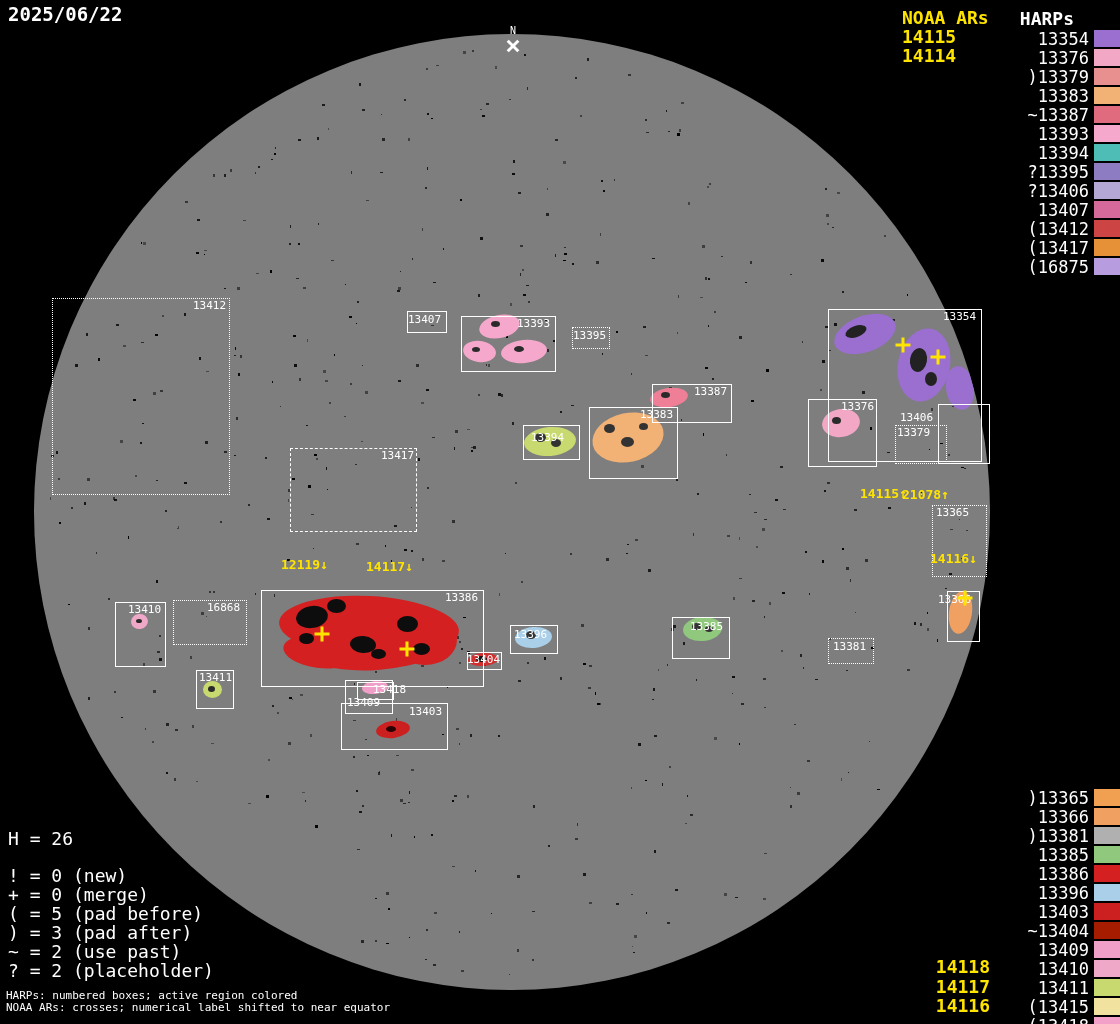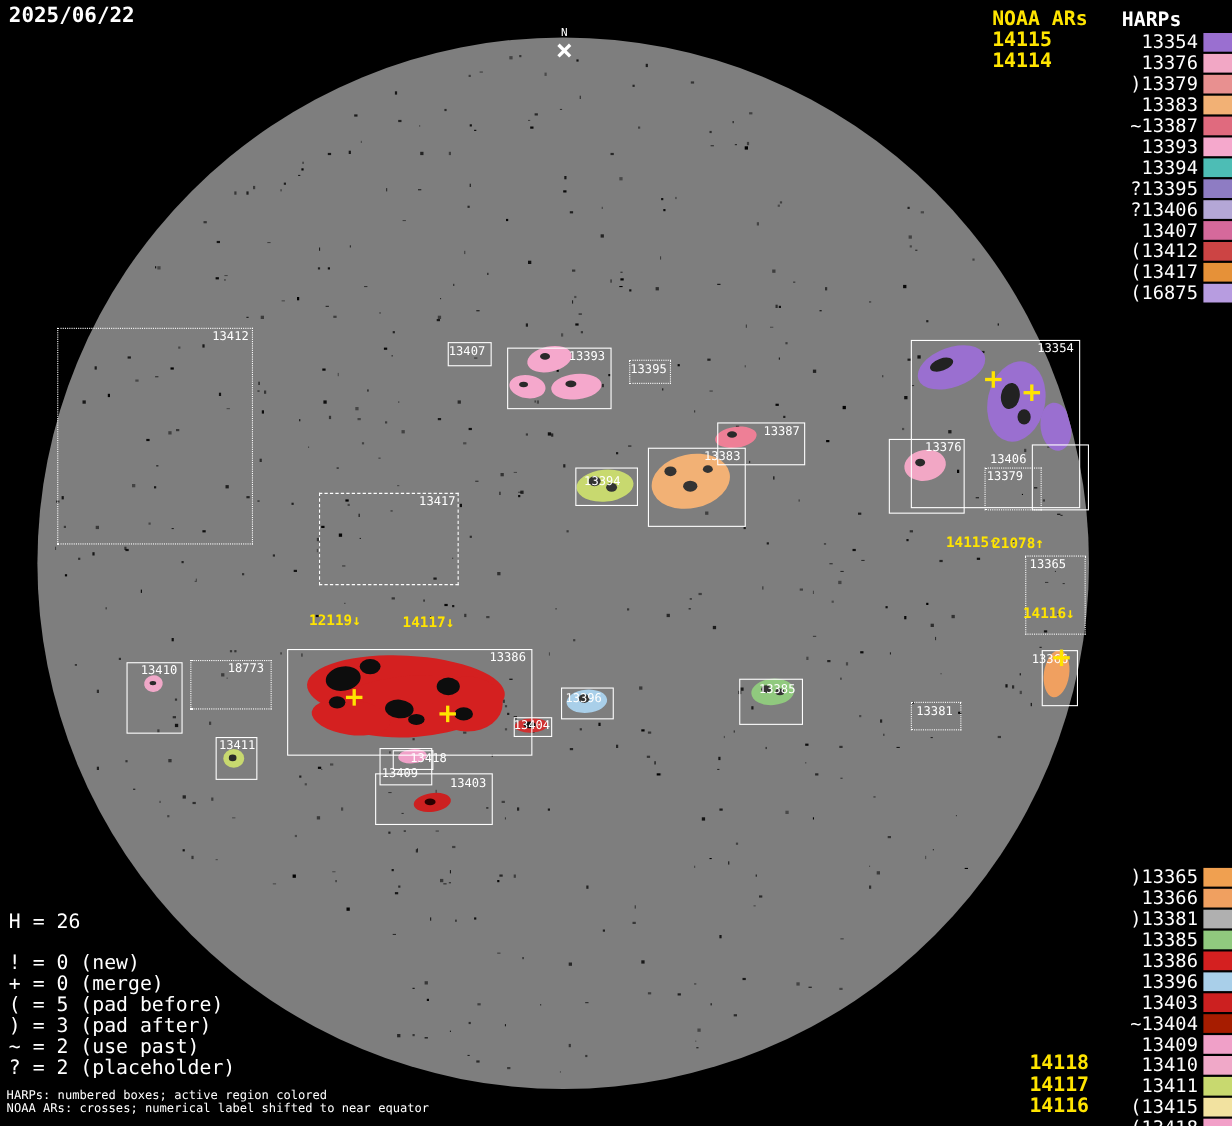--- a/index.html
+++ b/index.html
@@ -773,21 +773,21 @@
     <div class="hlabel" style="left: 900px; top: 412px;">13406</div>
     <div class="hbox dotted" style="left: 932px; top: 505px; width: 53px; height: 70px;"></div>
     <div class="hlabel" style="left: 936px; top: 507px;">13365</div>
     <div class="hbox solid" style="left: 947px; top: 591px; width: 31px; height: 49px;"></div>
     <div class="hlabel" style="left: 938px; top: 594px;">13366</div>
     <div class="hbox dashed" style="left: 290px; top: 448px; width: 125px; height: 82px;"></div>
     <div class="hlabel" style="left: 381px; top: 450px;">13417</div>
     <div class="hbox solid" style="left: 115px; top: 602px; width: 49px; height: 63px;"></div>
     <div class="hlabel" style="left: 128px; top: 604px;">13410</div>
     <div class="hbox dotted" style="left: 173px; top: 600px; width: 72px; height: 43px;"></div>
-    <div class="hlabel" style="left: 207px; top: 602px;">18773</div>
+    <div class="hlabel" style="left: 207px; top: 602px;">16868</div>
     <div class="hbox solid" style="left: 261px; top: 590px; width: 221px; height: 95px;"></div>
     <div class="hlabel" style="left: 445px; top: 592px;">13386</div>
     <div class="hbox solid" style="left: 510px; top: 625px; width: 46px; height: 27px;"></div>
     <div class="hlabel" style="left: 514px; top: 629px;">13396</div>
     <div class="hbox solid" style="left: 672px; top: 617px; width: 56px; height: 40px;"></div>
     <div class="hlabel" style="left: 690px; top: 621px;">13385</div>
     <div class="hbox dotted" style="left: 828px; top: 638px; width: 44px; height: 24px;"></div>
     <div class="hlabel" style="left: 833px; top: 641px;">13381</div>
     <div class="hbox solid" style="left: 467px; top: 652px; width: 33px; height: 16px;"></div>
     <div class="hlabel" style="left: 467px; top: 654px;">13404</div>

